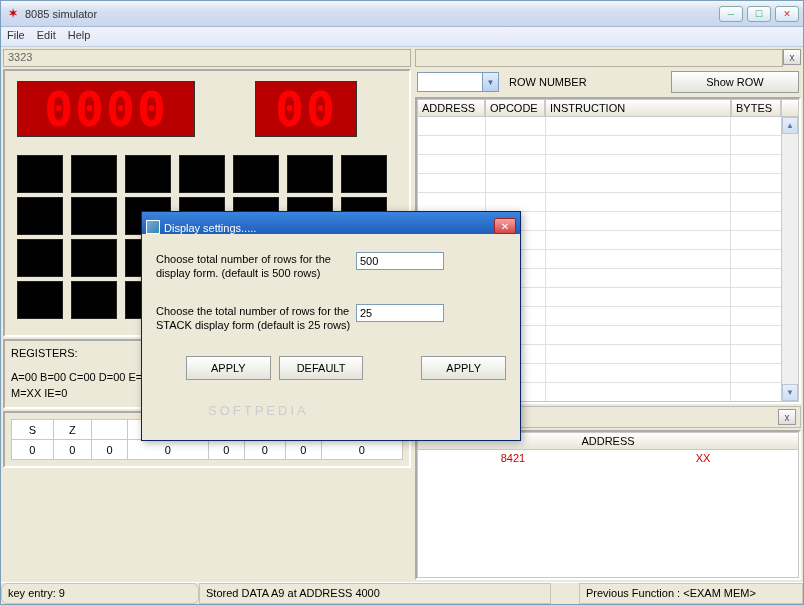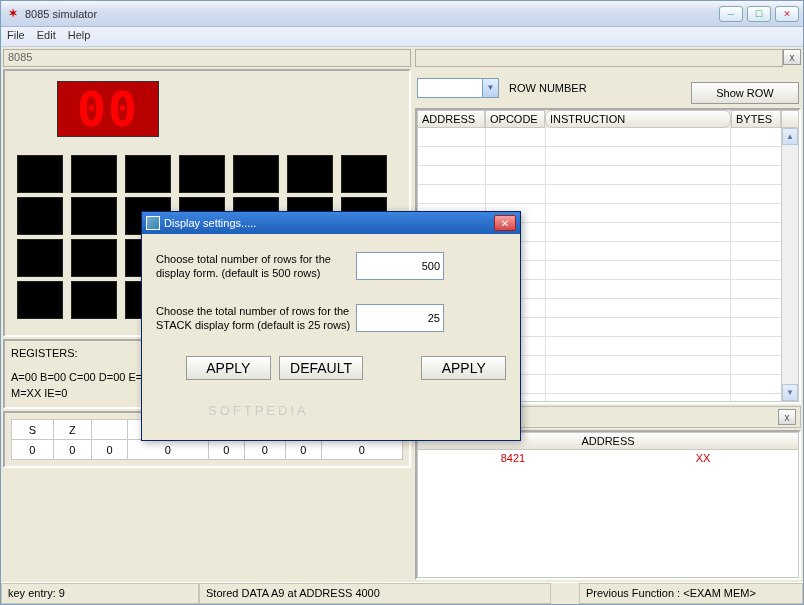--- a/index.html
+++ b/index.html
@@ -21,83 +21,83 @@
 .right-pane { flex: 1; display: flex; flex-direction: column; gap: 2px; }
 
 .panel-title { background: #ece9d8; border: 1px solid #b5b0a0; height: 18px; padding: 1px 4px; color: #666; }
 .box-x { width: 18px; height: 16px; border: 1px solid #999; background: linear-gradient(#fff,#ddd); display: flex; align-items: center; justify-content: center; font-size: 10px; color: #555; }
 
 
 .led-frame { border: 2px inset #fff; background: #ece9d8; padding: 10px 12px; }
 .led-row { display: flex; gap: 60px; margin-bottom: 14px; }
 .led-seg { background: #b80000; border: 1px solid #333; }
 .led4 { width: 178px; height: 56px; font-family: monospace; font-size: 48px; font-weight: bold; color: #f00; text-align: center; line-height: 54px; letter-spacing: 2px; }
-.led2 { width: 102px; height: 56px; font-family: monospace; font-size: 48px; font-weight: bold; color: #f00; text-align: center; line-height: 54px; letter-spacing: 2px; margin-left: 40px; }
+.led2 { width: 102px; height: 56px; font-family: monospace; font-size: 48px; font-weight: bold; color: #f00; text-align: center; line-height: 54px; letter-spacing: 2px; }
 .keypad { display: grid; grid-template-columns: repeat(7, 46px); grid-template-rows: repeat(4, 38px); gap: 4px 8px; padding: 4px 0 6px 0; }
 .key { background: #000; border: 1px solid #222; }
 
 
 .reg-frame { border: 2px inset #fff; background: #ece9d8; padding: 6px; }
 .reg-label { margin-bottom: 10px; }
 .reg-text { font-size: 11px; line-height: 16px; }
 
 
 .flags-frame { border: 2px inset #fff; background: #ece9d8; padding: 6px; }
 table.flags { width: 100%; border-collapse: collapse; background: #fff; }
 table.flags td, table.flags th { border: 1px solid #c8c8c8; text-align: center; height: 20px; font-weight: normal; }
 
 
 .row-input { display: flex; align-items: center; gap: 4px; padding: 2px; }
 .combo { width: 82px; height: 20px; border: 1px solid #7f9db9; background: #fff; display: flex; }
 .combo-arrow { width: 16px; background: linear-gradient(#e2eefd,#b9d1ef); border-left: 1px solid #7f9db9; display: flex; align-items: center; justify-content: center; font-size: 8px; color: #4a6b99; margin-left: auto; }
 .row-label { flex: 1; padding-left: 6px; }
-.show-btn { width: 108px; height: 22px; border: 1px solid #999; background: linear-gradient(#fff,#e4e4dc); margin-top: 11px; }
+.show-btn { width: 128px; height: 22px; border: 1px solid #999; background: linear-gradient(#fff,#e4e4dc); }
 
 
 .instr-frame { border: 2px inset #fff; background: #ece9d8; flex: 1; display: flex; flex-direction: column; }
 .instr-head { display: flex; background: #ece9d8; }
 .ih { border: 1px solid #c8c8c8; background: linear-gradient(#fefefe,#e8e5d8); padding: 2px 4px; text-align: left; }
 .ih-addr { width: 68px; }
 .ih-op { width: 60px; }
-.ih-ins { flex: 1; border-radius: 7px; }
+.ih-ins { flex: 1; }
 .ih-by { width: 50px; }
 .ih-sc { width: 18px; }
 .instr-body { flex: 1; background: #fff; border: 1px solid #c8c8c8; border-top: none; display: flex; }
 .grid-lines { flex: 1; background: repeating-linear-gradient(to bottom, #fff 0, #fff 18px, #e0e0e0 18px, #e0e0e0 19px); position: relative; }
 .col-sep { position: absolute; top: 0; bottom: 0; width: 1px; background: #e0e0e0; }
 .scrollbar { width: 17px; background: #efefef; border-left: 1px solid #ccc; display: flex; flex-direction: column; }
 .sb-btn { height: 17px; background: linear-gradient(#e8eef9,#cddff3); border: 1px solid #b8c8db; display: flex; align-items: center; justify-content: center; font-size: 8px; color: #5a7ba8; }
 .sb-track { flex: 1; }
 
 
 .stack-title { display: flex; justify-content: space-between; align-items: center; border: 1px solid #bbb; background: #ece9d8; padding: 2px 4px; }
 .stack-frame { border: 2px inset #fff; background: #ece9d8; height: 150px; display: flex; flex-direction: column; }
 .stack-head { display: flex; }
 .sh { border: 1px solid #c8c8c8; background: linear-gradient(#fefefe,#e8e5d8); text-align: center; padding: 2px; flex: 1; }
 .stack-body { flex: 1; background: #fff; display: flex; border: 1px solid #c8c8c8; border-top: none; }
 .stack-cell { flex: 1; text-align: center; padding-top: 2px; color: #c00; }
 
 
 .statusbar { height: 22px; border-top: 1px solid #fff; background: #ece9d8; display: flex; }
 .status-cell { border: 1px solid #c8c4b6; padding: 3px 6px; }
-.sc1 { width: 198px; }
+.sc1 { width: 198px; border-radius: 6px; }
 .sc2 { width: 352px; }
 .sc3 { flex: 1; margin-left: 28px; }
 
 
 .dialog { position: absolute; left: 140px; top: 164px; width: 380px; height: 230px; border: 1px solid #0a246a; background: #ece9d8; box-shadow: 2px 2px 8px rgba(0,0,0,0.3); display: flex; flex-direction: column; }
-.dlg-title { background: linear-gradient(#3b84e0, #1d5fb9); color: #fff; height: 22px; display: flex; align-items: center; padding: 0 4px; }
+.dlg-title { background: linear-gradient(#3b84e0, #1d5fb9); color: #fff; height: 22px; display: flex; align-items: flex-end; padding: 0 4px; }
 .dlg-title .icon { width: 14px; height: 14px; margin-right: 4px; background: linear-gradient(135deg,#7ad,#38a); border: 1px solid #fff; }
 .dlg-close { width: 22px; height: 16px; background: linear-gradient(#f7a3a3,#d64545); border: 1px solid #a02020; border-radius: 2px; display: flex; align-items: center; justify-content: center; color: #fff; font-size: 10px; margin-left: auto; }
 .dlg-body { flex: 1; padding: 18px 14px 10px 14px; position: relative; }
 .dlg-row { display: flex; align-items: flex-start; margin-bottom: 24px; }
 .dlg-label { width: 200px; font-size: 11px; line-height: 14px; }
-.dlg-input { width: 88px; height: 28px; border: 1px solid #7f9db9; background: #fff; padding: 1px 3px; font-size: 11px; text-align: right; }
+.dlg-input { width: 88px; height: 18px; border: 1px solid #7f9db9; background: #fff; padding: 1px 3px; font-size: 11px; }
 .dlg-buttons { display: flex; gap: 8px; justify-content: flex-start; padding-left: 30px; }
-.dlg-btn { width: 93px; height: 24px; border: 1px solid #999; background: linear-gradient(#fff,#e4e4dc); font-size: 14px; }
+.dlg-btn { width: 93px; height: 24px; border: 1px solid #999; background: linear-gradient(#fff,#e4e4dc); font-size: 11px; }
 .dlg-btn.done { margin-left: 50px; }
 .watermark { position: absolute; bottom: 22px; left: 66px; font-size: 13px; color: #ccc; letter-spacing: 3px; pointer-events: none; }
 
 .pane-tr { display: flex; justify-content: space-between; }
 </style>
 </head>
 <body>
 
 <div class="window-chrome">
   <div class="titlebar">
@@ -111,23 +111,24 @@
   </div>
   <div class="menubar">
     <span class="menu-item">File</span>
     <span class="menu-item">Edit</span>
     <span class="menu-item">Help</span>
   </div>
 
   <div class="content-area">
 
     <div class="left-pane">
-      <div class="panel-title">8085</div>
+      <div class="panel-title">3323</div>
       <div class="led-frame">
         <div class="led-row">
+          <div class="led-seg led4">0000</div>
           <div class="led-seg led2">00</div>
         </div>
         <div class="keypad">
           <div class="key"></div>
             <div class="key"></div>
             <div class="key"></div>
             <div class="key"></div>
             <div class="key"></div>
             <div class="key"></div>
             <div class="key"></div>

